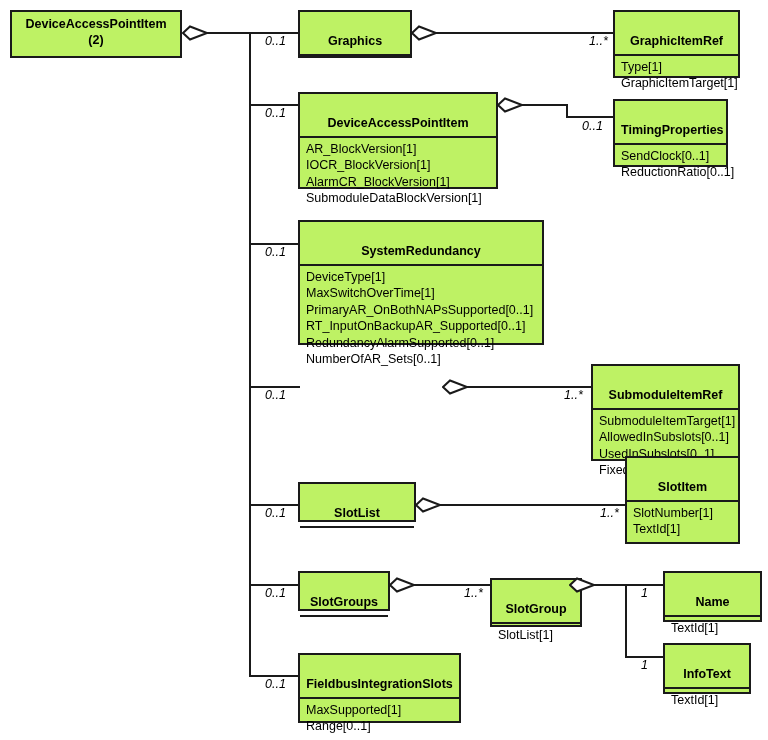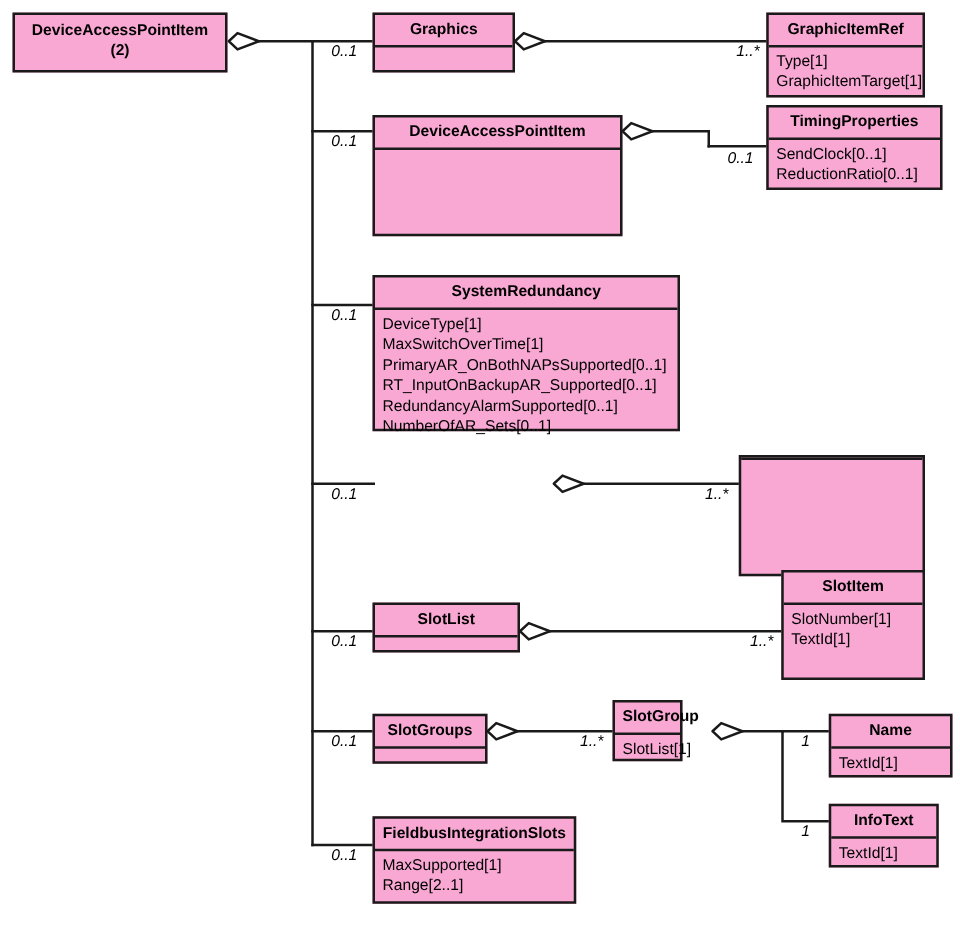--- a/index.html
+++ b/index.html
@@ -13,32 +13,32 @@
     height: 740px;
     background: #ffffff;
     font-family: "Liberation Sans", sans-serif;
     overflow: hidden;
   }
   
   .uml-box {
     position: absolute;
     box-sizing: border-box;
     border: 2px solid #1a1a1a;
-    background: #f9a8d4;
+    background: #bef264;
     z-index: 5;
   }
   .uml-title {
     box-sizing: border-box;
     width: 100%;
     text-align: center;
     font-weight: bold;
     font-size: 12.5px;
     color: #000000;
     line-height: 1.25;
-    padding: 4px 6px 4px 6px;
+    padding: 22px 6px 4px 6px;
     white-space: nowrap;
   }
   .uml-title.two-line {
     padding: 5px 6px 5px 6px;
   }
   .uml-sep {
     width: 100%;
     height: 0;
     border-top: 2px solid #1a1a1a;
   }
@@ -132,34 +132,40 @@
       <div class="attr">GraphicItemTarget[1]</div>
     </div>
   </div>
 
   <div class="ln-h" style="left:249px; top:104px; width:51px;"></div>
   <div class="mult" style="left:265px; top:106px;">0..1</div>
 
   <div class="uml-box" id="box-applicationrelations" style="left:298px; top:92px; width:200px; height:97px;">
     <div class="uml-title">DeviceAccessPointItem</div>
     <div class="uml-sep"></div>
+    <div class="uml-attrs">
+      <div class="attr">AR_BlockVersion[1]</div>
+      <div class="attr">IOCR_BlockVersion[1]</div>
+      <div class="attr">AlarmCR_BlockVersion[1]</div>
+      <div class="attr">SubmoduleDataBlockVersion[1]</div>
+    </div>
   </div>
 
   <div class="diamond" style="left:497px; top:97px;">
     <svg width="28" height="16" viewBox="0 0 28 16">
       <polygon points="1,8 8,1.5 25,8 8,14.5" fill="#ffffff" stroke="#1a1a1a" stroke-width="2"></polygon>
     </svg>
   </div>
 
   <div class="ln-h" style="left:520px; top:104px; width:48px;"></div>
   <div class="ln-v" style="left:566px; top:104px; height:14px;"></div>
   <div class="ln-h" style="left:566px; top:116px; width:49px;"></div>
   <div class="mult" style="left:582px; top:119px;">0..1</div>
 
-  <div class="uml-box" id="box-timingproperties" style="left:613px; top:84px; width:141px; height:68px;">
+  <div class="uml-box" id="box-timingproperties" style="left:613px; top:99px; width:115px; height:68px;">
     <div class="uml-title">TimingProperties</div>
     <div class="uml-sep"></div>
     <div class="uml-attrs">
       <div class="attr">SendClock[0..1]</div>
       <div class="attr">ReductionRatio[0..1]</div>
     </div>
   </div>
 
   <div class="ln-h" style="left:249px; top:243px; width:51px;"></div>
   <div class="mult" style="left:265px; top:245px;">0..1</div>
@@ -183,21 +189,28 @@
 
   <div class="diamond" style="left:442px; top:379px;">
     <svg width="28" height="16" viewBox="0 0 28 16">
       <polygon points="1,8 8,1.5 25,8 8,14.5" fill="#ffffff" stroke="#1a1a1a" stroke-width="2"></polygon>
     </svg>
   </div>
   <div class="ln-h" style="left:465px; top:386px; width:127px;"></div>
   <div class="mult" style="left:564px; top:388px;">1..*</div>
 
   <div class="uml-box" id="box-submoduleitemref" style="left:591px; top:364px; width:149px; height:97px;">
-    <div class="uml-sep"></div>
+    <div class="uml-title">SubmoduleItemRef</div>
+    <div class="uml-sep"></div>
+    <div class="uml-attrs">
+      <div class="attr">SubmoduleItemTarget[1]</div>
+      <div class="attr">AllowedInSubslots[0..1]</div>
+      <div class="attr">UsedInSubslots[0..1]</div>
+      <div class="attr">FixedInSubslots[0..1]</div>
+    </div>
   </div>
 
   <div class="ln-h" style="left:249px; top:504px; width:51px;"></div>
   <div class="mult" style="left:265px; top:506px;">0..1</div>
 
   <div class="uml-box" id="box-slotlist" style="left:298px; top:482px; width:118px; height:40px;">
     <div class="uml-title">SlotList</div>
     <div class="uml-sep"></div>
     <div class="uml-attrs empty" style="height:12px;"></div>
   </div>
@@ -229,21 +242,21 @@
   </div>
 
   <div class="diamond" style="left:389px; top:577px;">
     <svg width="28" height="16" viewBox="0 0 28 16">
       <polygon points="1,8 8,1.5 25,8 8,14.5" fill="#ffffff" stroke="#1a1a1a" stroke-width="2"></polygon>
     </svg>
   </div>
   <div class="ln-h" style="left:412px; top:584px; width:80px;"></div>
   <div class="mult" style="left:464px; top:586px;">1..*</div>
 
-  <div class="uml-box" id="box-slotgroup" style="left:490px; top:560px; width:56px; height:49px;">
+  <div class="uml-box" id="box-slotgroup" style="left:490px; top:578px; width:92px; height:49px;">
     <div class="uml-title">SlotGroup</div>
     <div class="uml-sep"></div>
     <div class="uml-attrs">
       <div class="attr">SlotList[1]</div>
     </div>
   </div>
 
   <div class="diamond" style="left:569px; top:577px;">
     <svg width="28" height="16" viewBox="0 0 28 16">
       <polygon points="1,8 8,1.5 25,8 8,14.5" fill="#ffffff" stroke="#1a1a1a" stroke-width="2"></polygon>
@@ -275,17 +288,17 @@
   </div>
 
   <div class="ln-h" style="left:249px; top:675px; width:51px;"></div>
   <div class="mult" style="left:265px; top:677px;">0..1</div>
 
   <div class="uml-box" id="box-fieldbusintegrationslots" style="left:298px; top:653px; width:163px; height:70px;">
     <div class="uml-title">FieldbusIntegrationSlots</div>
     <div class="uml-sep"></div>
     <div class="uml-attrs">
       <div class="attr">MaxSupported[1]</div>
-      <div class="attr">Range[2..1]</div>
+      <div class="attr">Range[0..1]</div>
     </div>
   </div>
 
 </div>
 
 </body></html>

